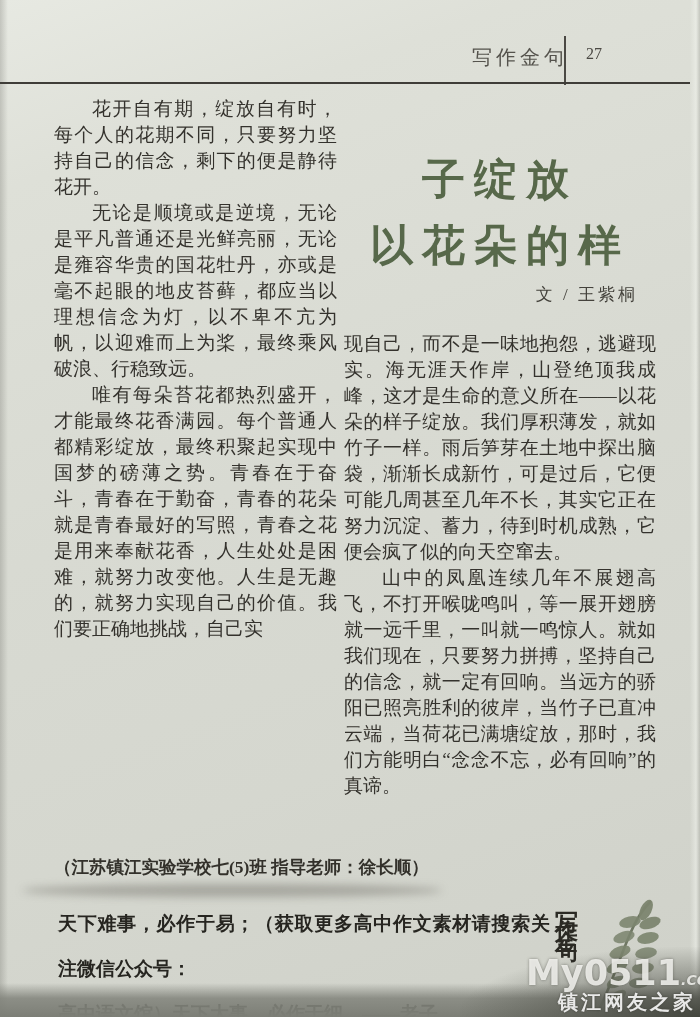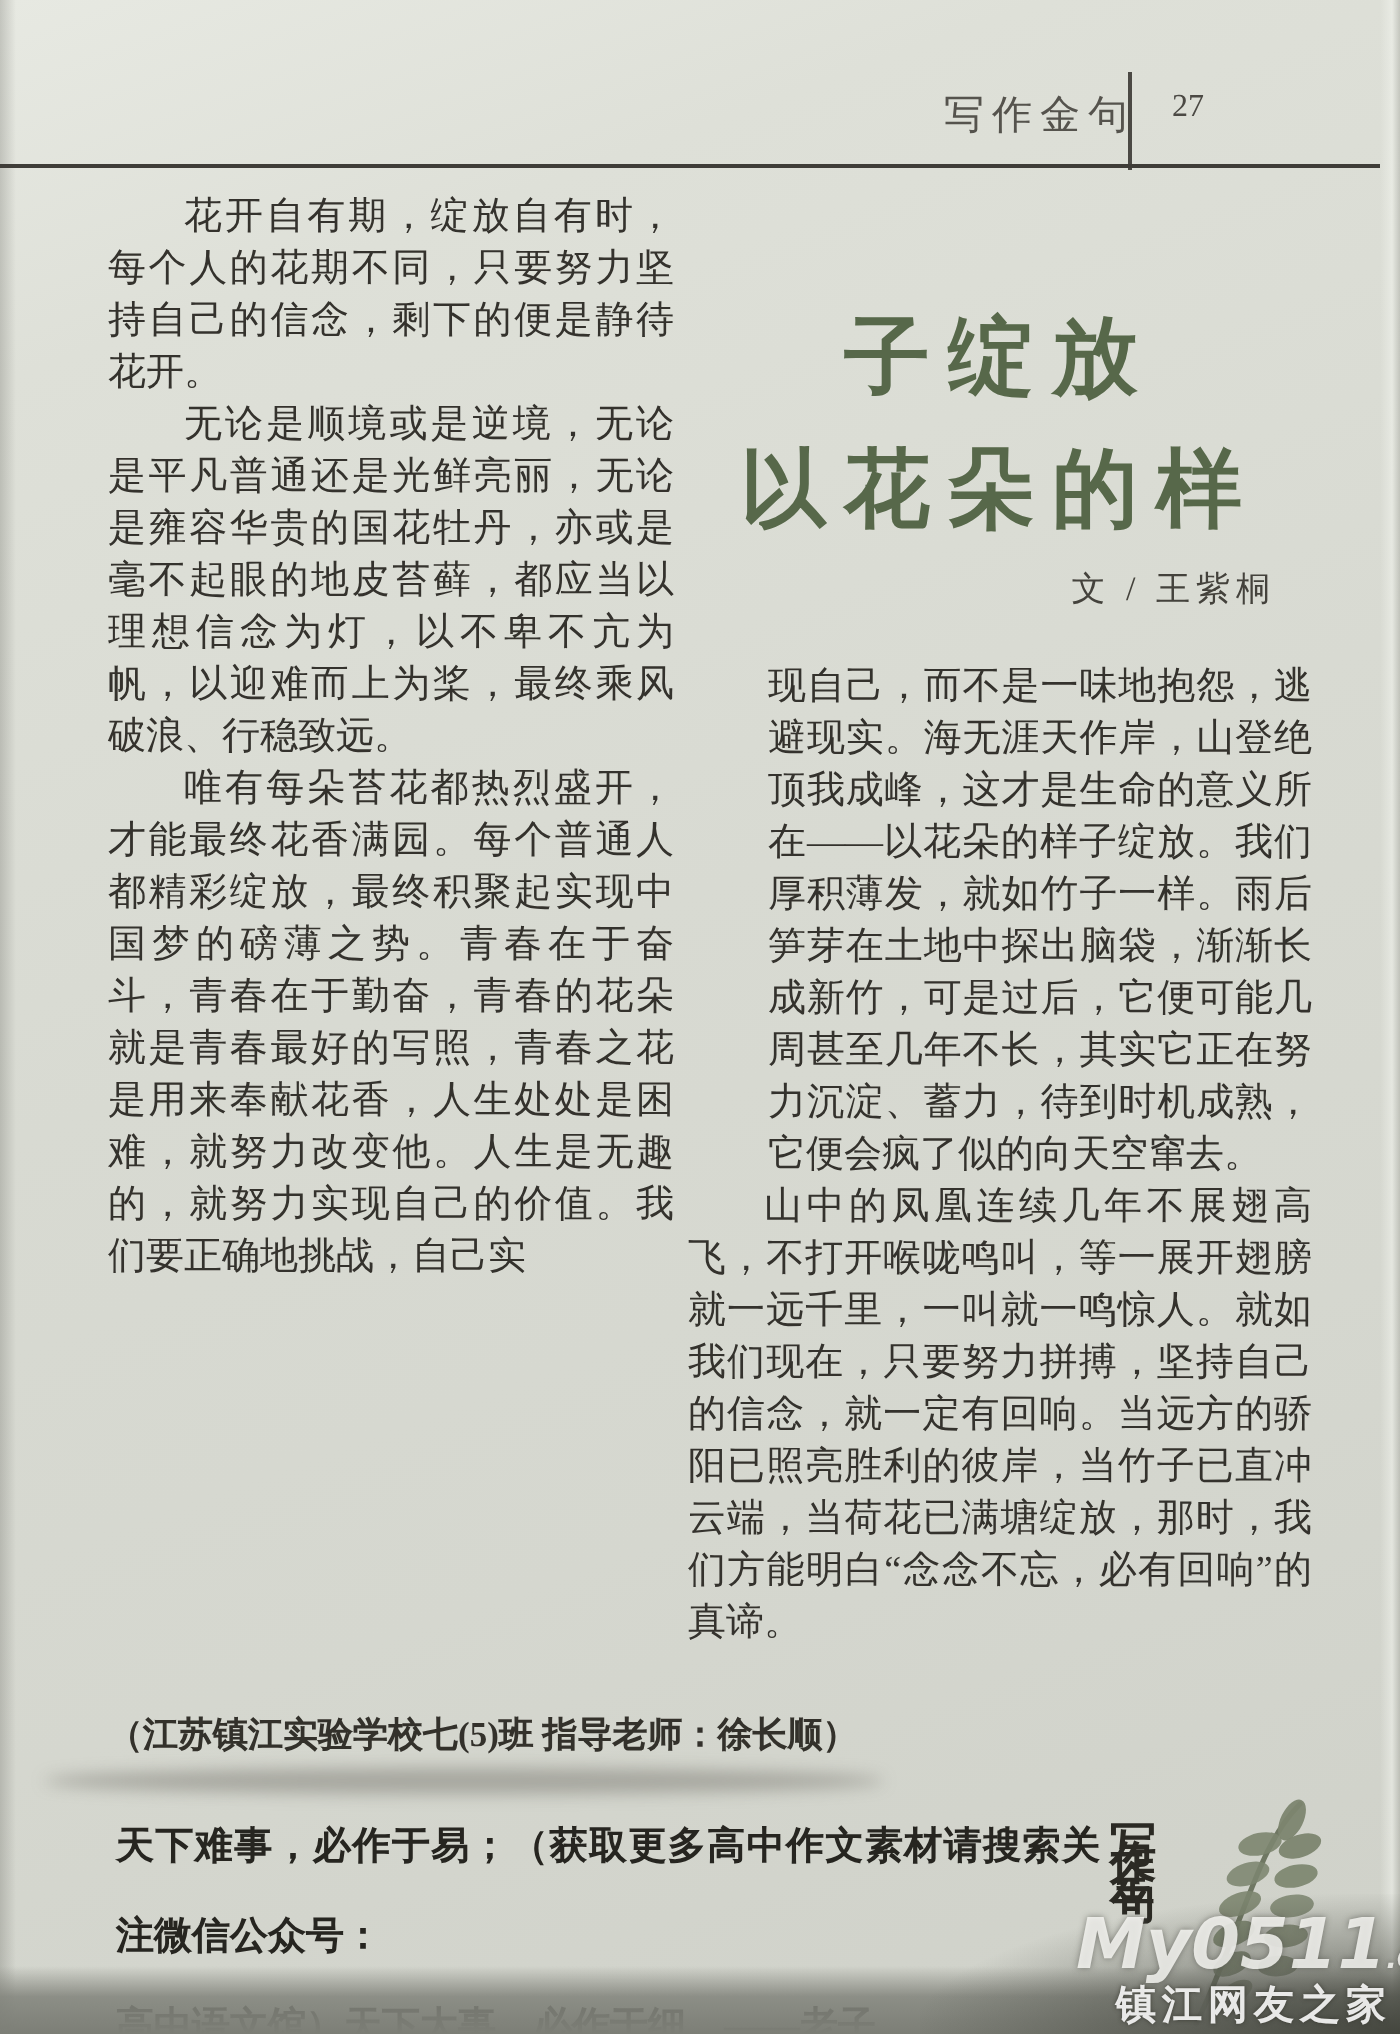--- a/index.html
+++ b/index.html
@@ -16,21 +16,21 @@
   
   .hdr-mag{position:absolute;top:44px;left:472px;font-size:20px;letter-spacing:4px;color:#55534d;}
   .hdr-div{position:absolute;top:36px;left:564px;width:2px;height:49px;background:#4b4944;}
   .hdr-num{position:absolute;top:45px;left:586px;font-size:16px;color:#4b4944;}
   .hdr-rule{position:absolute;top:82px;left:0;width:690px;height:2px;background:#3f3d38;}
 
   
   .col{position:absolute;font-size:19px;line-height:26px;color:#34322d;
     text-align:justify;text-justify:inter-character;}
   .col p{margin:0;text-indent:2em;}
-  .col p.cont{text-indent:0;margin-left:40px;}
+  .col p.cont{text-indent:0;}
   .col-left{left:54px;top:96px;width:283px;}
   .col-right{left:344px;top:331px;width:312px;}
 
   
   .title{position:absolute;left:340px;top:146px;width:320px;text-align:center;
     font-family:"DejaVu Sans","Liberation Sans",sans-serif;font-weight:700;
     font-size:43px;line-height:66px;letter-spacing:9px;color:#57684a;}
   .byline{position:absolute;left:344px;top:283px;width:294px;text-align:right;
     font-size:17px;letter-spacing:3px;color:#44423c;}
 
@@ -48,22 +48,22 @@
 
   
   .bottom-shade{position:absolute;left:0;bottom:0;width:700px;height:34px;
     background:linear-gradient(180deg,rgba(128,130,122,0) 0%,rgba(128,130,122,0.85) 45%,#7c7e76 100%);}
   .corner-shade{position:absolute;right:0;bottom:0;width:240px;height:70px;
     background:radial-gradient(ellipse at 100% 100%,rgba(58,60,52,0.85),rgba(58,60,52,0) 72%);}
 
   
   .watermark{position:absolute;right:4px;bottom:4px;width:170px;text-align:right;line-height:1.05;
     font-family:"DejaVu Sans","Liberation Sans",sans-serif;}
-  .wm-big{font-size:35px;font-weight:800;font-style:italic;color:rgba(250,250,246,0.82);
-    text-shadow:0 0 3px rgba(85,85,78,0.65);margin-left:12px;}
+  .wm-big{font-size:35px;font-weight:800;color:rgba(250,250,246,0.82);
+    text-shadow:0 0 3px rgba(85,85,78,0.65);}
   .wm-suffix{font-size:14px;font-weight:800;font-style:italic;color:rgba(250,250,246,0.82);
     text-shadow:0 0 2px rgba(85,85,78,0.65);}
   .wm-small{font-size:20px;font-weight:700;letter-spacing:3px;color:rgba(255,255,255,0.88);
     text-shadow:0 0 2px rgba(55,55,48,0.9);}
 </style>
 </head>
 <body>
 
 <div class="page">
   <div class="edge-left"></div>

